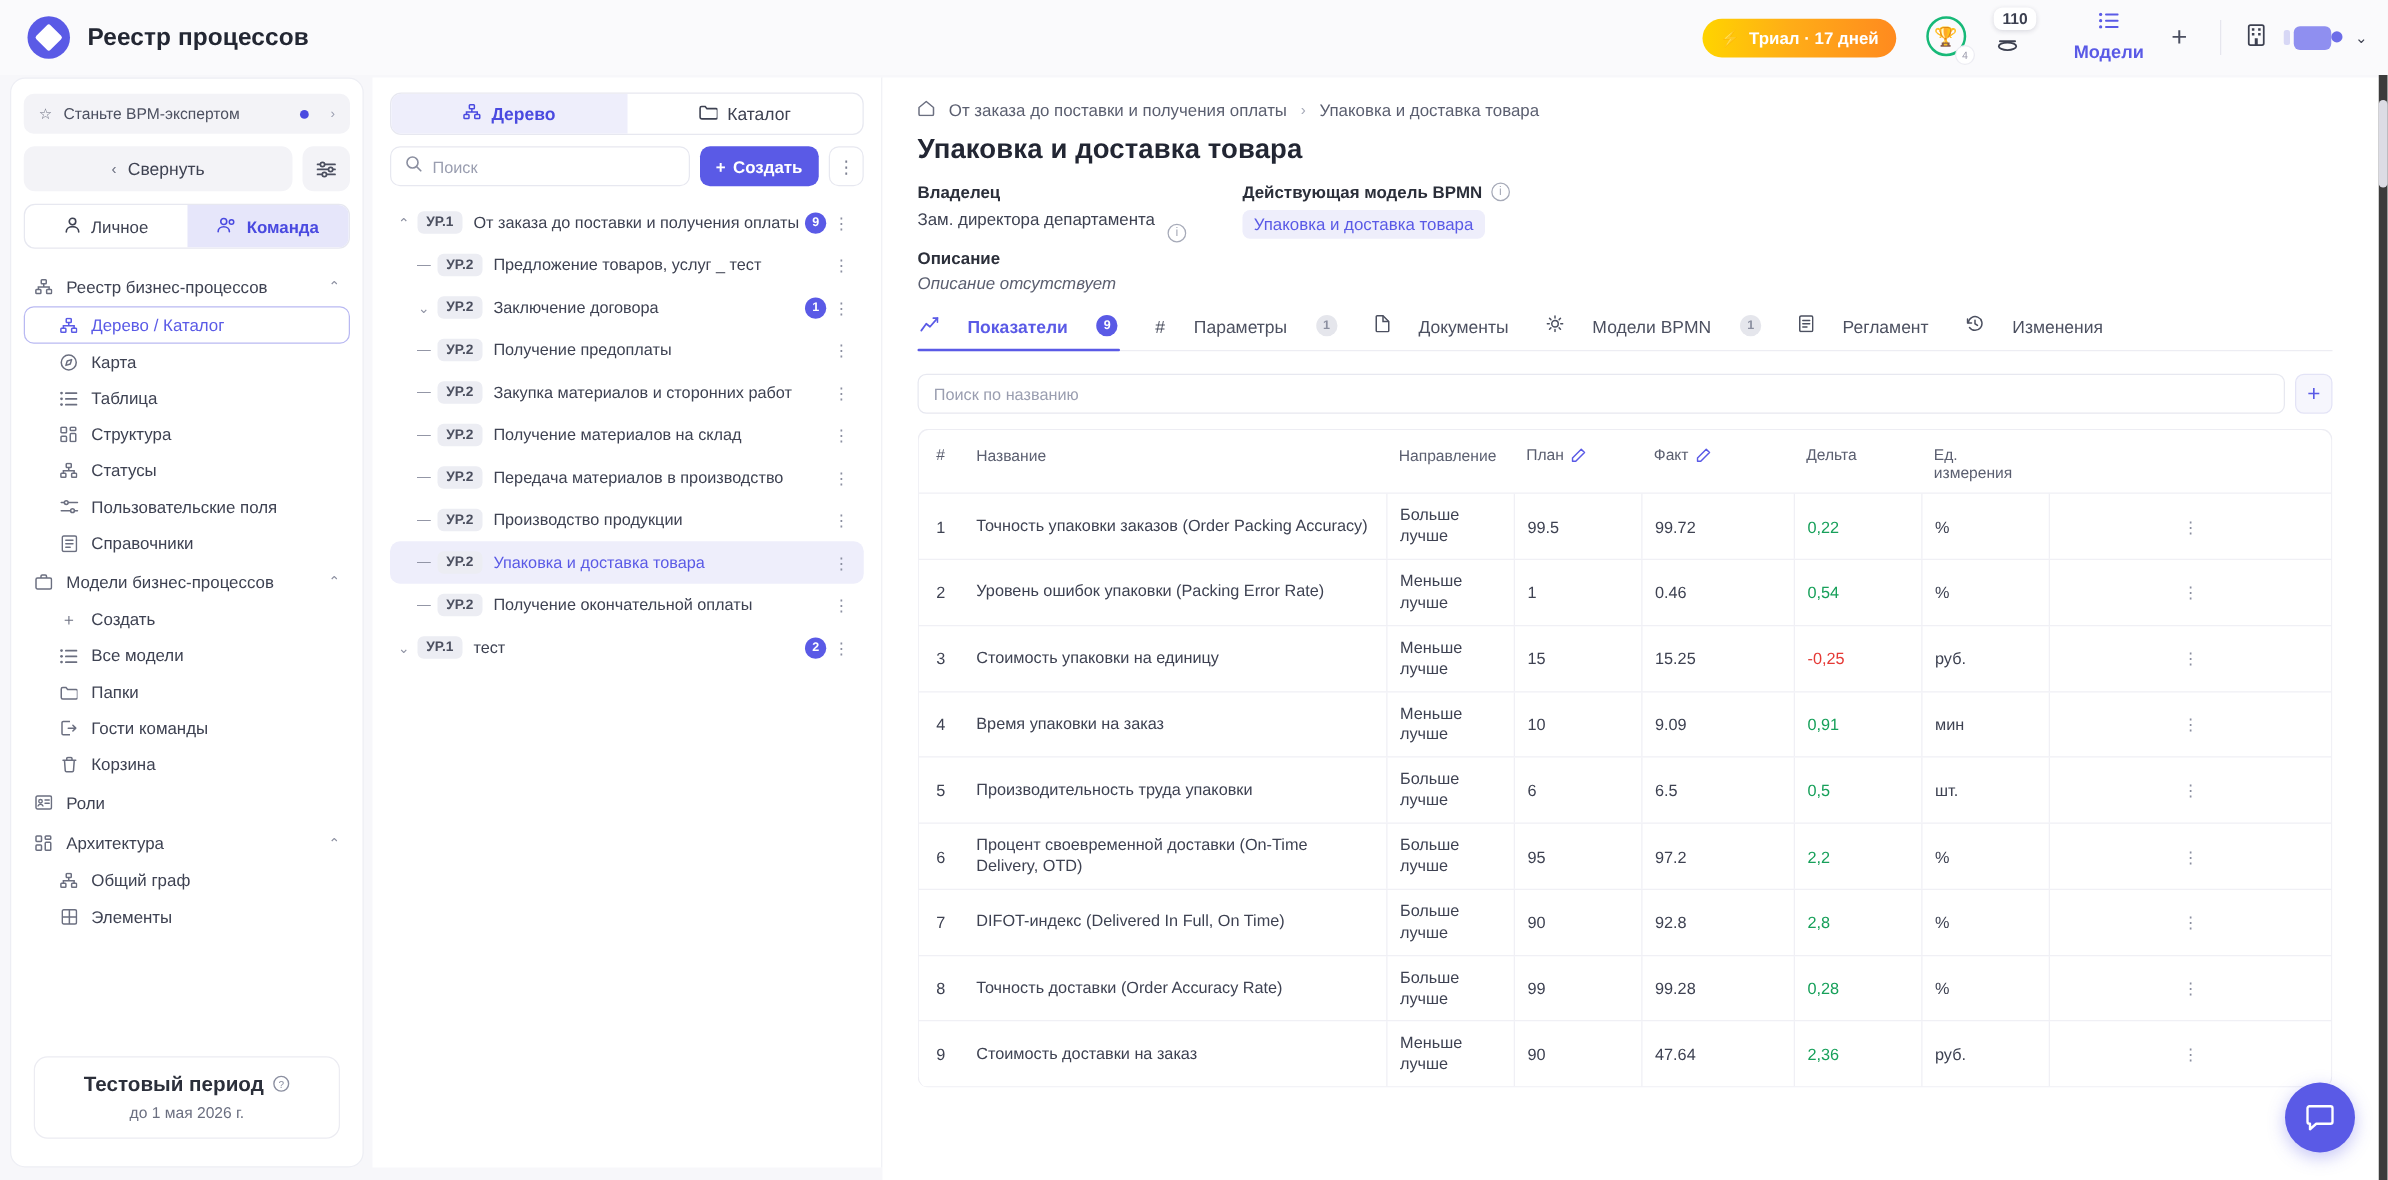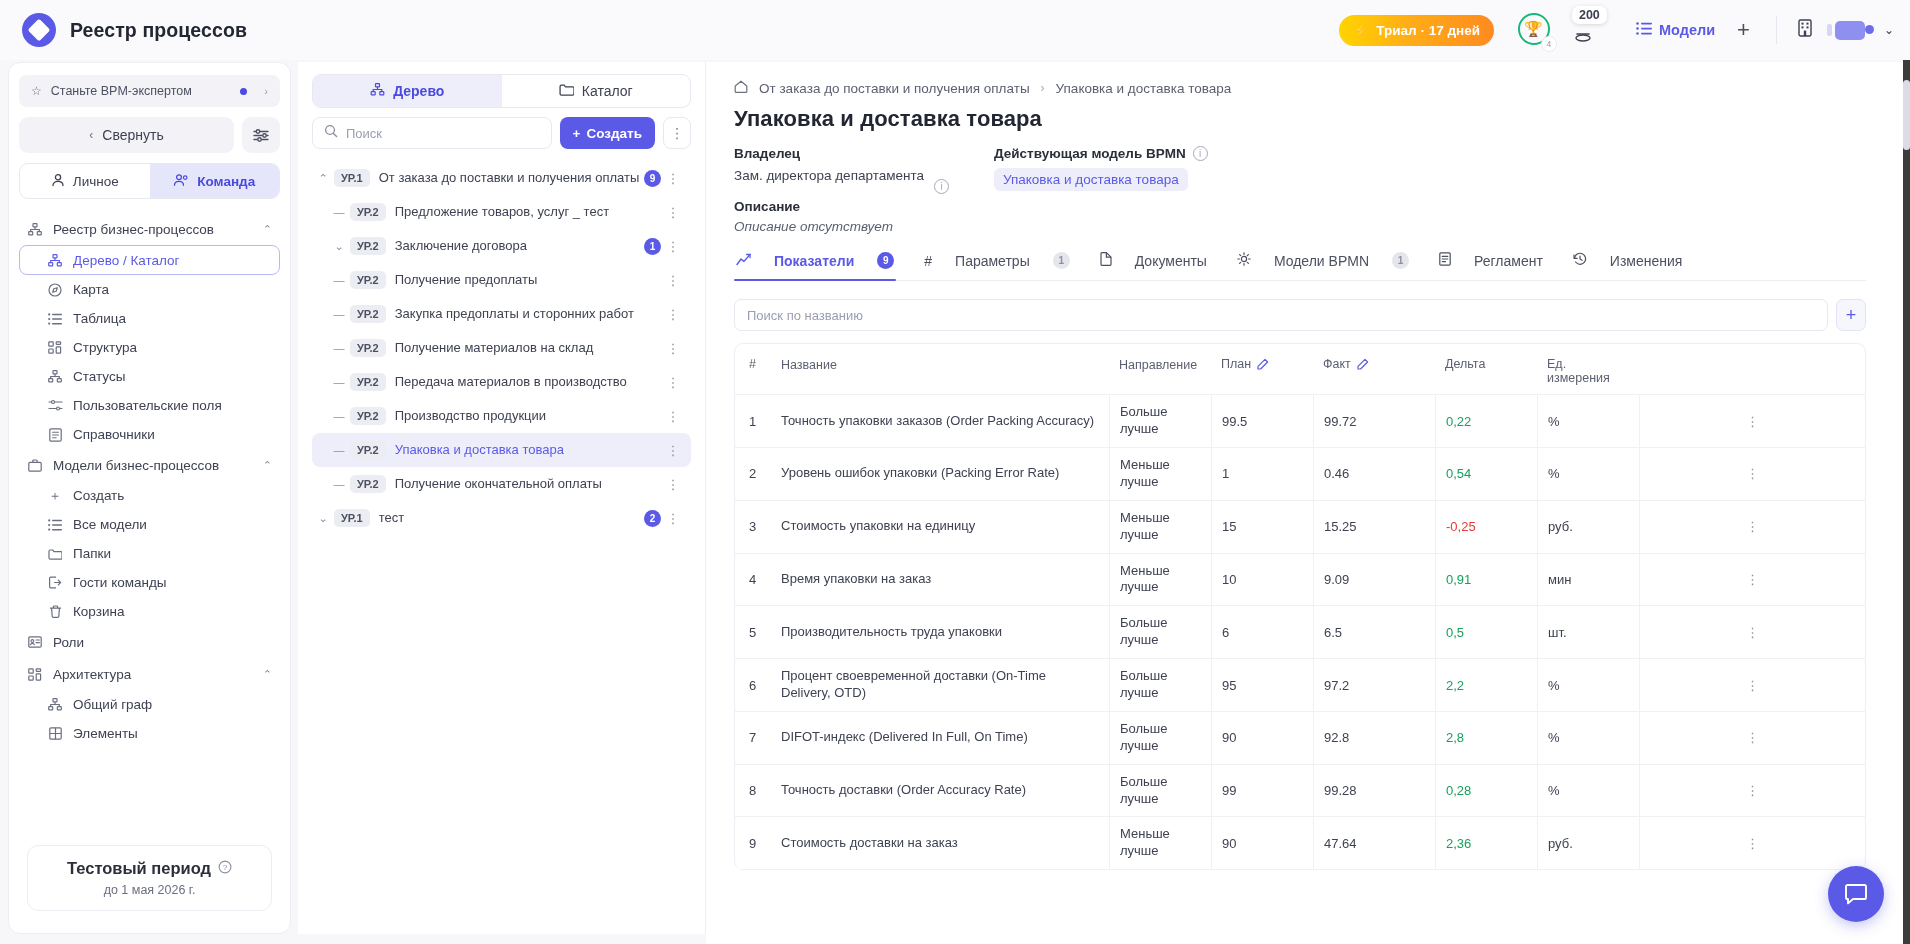--- a/index.html
+++ b/index.html
@@ -41,21 +41,21 @@
     display:flex;align-items:center;justify-content:center;
   }
   .coin-wrap{position:relative;margin-left:22px;width:36px;height:36px;}
   .coin-bubble{
     position:absolute;left:-2px;top:-6px;background:#fff;border-radius:7px;
     box-shadow:0 1px 4px rgba(30,30,60,.16);padding:2px 7px;font-size:12.5px;font-weight:700;color:#3c4050;
   }
   .coin-ic{position:absolute;left:0;top:17px;font-size:15px;color:#3c4050;}
   .models-btn{
     display:flex;align-items:center;gap:7px;margin-left:26px;color:#5a5ae6;
-    font-size:14.5px;font-weight:700;
+    font-size:14.5px;font-weight:700;flex-direction:column;
   }
   .plus-btn{margin-left:22px;color:#4b4f60;font-size:22px;font-weight:300;line-height:1;}
   .sep{width:1px;height:28px;background:#e6e6ee;margin:0 20px 0 26px;}
   .bldg{font-size:17px;color:#4b4f60;}
   .avatar-wrap{display:flex;align-items:center;gap:9px;margin-left:22px;}
   .avatar{
     width:30px;height:19px;border-radius:5px;background:#8f8ff0;position:relative;
   }
   .avatar:before{content:"";position:absolute;left:-8px;top:3px;width:5px;height:12px;border-radius:2px;background:#d7d7f5;}
   .avatar:after{content:"";position:absolute;right:-9px;top:4px;width:9px;height:9px;border-radius:50%;background:#6d6de8;}
@@ -261,21 +261,21 @@
       <span class="bolt">⚡</span>
       <span>Триал · 17 дней</span>
     </div>
 
     <div class="trophy-wrap">
       <div class="trophy">🏆</div>
       <div class="trophy-count">4</div>
     </div>
 
     <div class="coin-wrap">
-      <div class="coin-bubble">200</div>
+      <div class="coin-bubble">110</div>
       <div class="coin-ic">
         <svg width="18" height="12" viewBox="0 0 18 12">
             <ellipse cx="9" cy="7" rx="7" ry="3" fill="none" stroke="#3c4050" stroke-width="1.4"></ellipse>
             <path d="M3 3h12" stroke="#3c4050" stroke-width="1.6" stroke-linecap="round"></path>
           </svg>
       </div>
     </div>
 
     <div class="models-btn">
       <span>
@@ -649,21 +649,21 @@
     </div>
     <div class="tnode indent2">
       <span class="tw">—</span>
       <span class="lvl">УР.2</span>
       <span class="tname">Получение предоплаты</span>
       <span class="tkebab" style="margin-left:auto">⋮</span>
     </div>
     <div class="tnode indent2">
       <span class="tw">—</span>
       <span class="lvl">УР.2</span>
-      <span class="tname">Закупка предоплаты и сторонних работ</span>
+      <span class="tname">Закупка материалов и сторонних работ</span>
       <span class="tkebab" style="margin-left:auto">⋮</span>
     </div>
     <div class="tnode indent2">
       <span class="tw">—</span>
       <span class="lvl">УР.2</span>
       <span class="tname">Получение материалов на склад</span>
       <span class="tkebab" style="margin-left:auto">⋮</span>
     </div>
     <div class="tnode indent2">
       <span class="tw">—</span>

